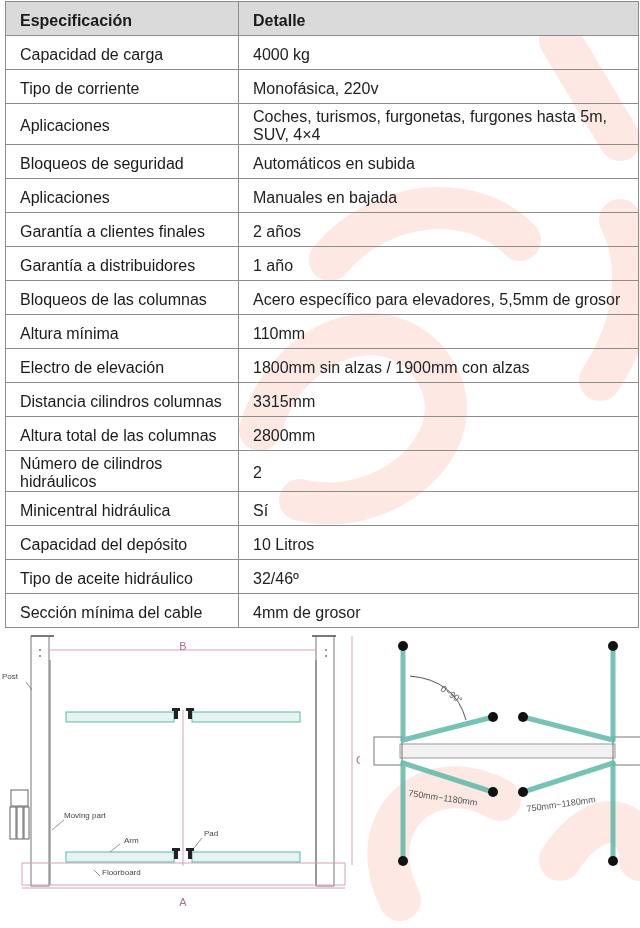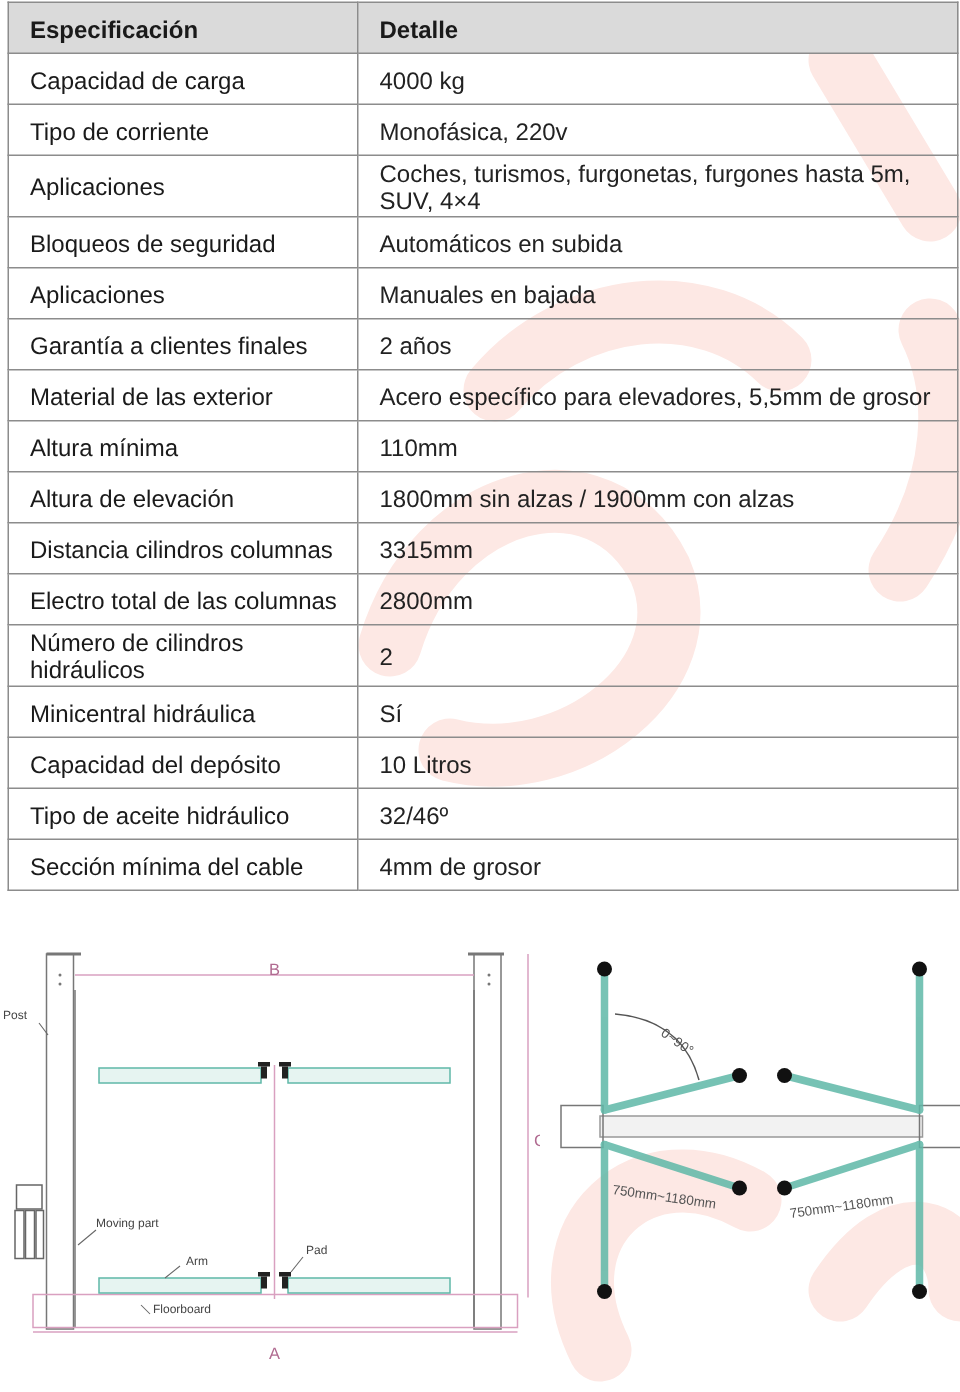--- a/index.html
+++ b/index.html
@@ -54,37 +54,41 @@
       </tr>
     <tr>
         <td class="key">Aplicaciones</td>
         <td class="val">Manuales en bajada</td>
       </tr>
     <tr>
         <td class="key">Garantía a clientes finales</td>
         <td class="val">2 años</td>
       </tr>
     <tr>
-        <td class="key">Material de las exterior</td>
+        <td class="key">Garantía a distribuidores</td>
+        <td class="val">1 año</td>
+      </tr>
+    <tr>
+        <td class="key">Bloqueos de las columnas</td>
         <td class="val">Acero específico para elevadores, 5,5mm de grosor</td>
       </tr>
     <tr>
         <td class="key">Altura mínima</td>
         <td class="val">110mm</td>
       </tr>
     <tr>
-        <td class="key">Altura de elevación</td>
+        <td class="key">Electro de elevación</td>
         <td class="val">1800mm sin alzas / 1900mm con alzas</td>
       </tr>
     <tr>
         <td class="key">Distancia cilindros columnas</td>
         <td class="val">3315mm</td>
       </tr>
     <tr>
-        <td class="key">Electro total de las columnas</td>
+        <td class="key">Altura total de las columnas</td>
         <td class="val">2800mm</td>
       </tr>
     <tr>
         <td class="key">Número de cilindros hidráulicos</td>
         <td class="val">2</td>
       </tr>
     <tr>
         <td class="key">Minicentral hidráulica</td>
         <td class="val">Sí</td>
       </tr>

